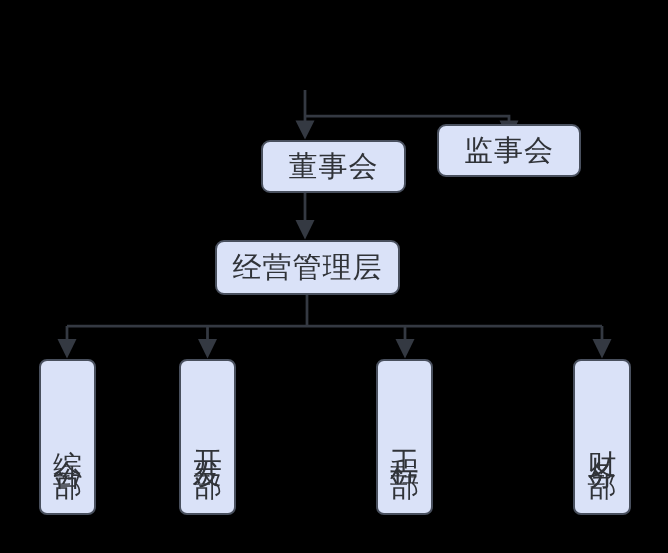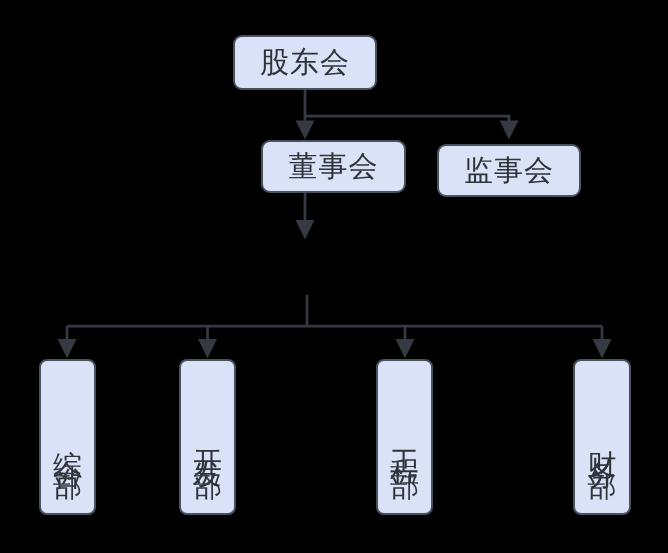--- a/index.html
+++ b/index.html
@@ -50,21 +50,21 @@
   .node.vnode .node-label {
     writing-mode: vertical-rl;
     text-orientation: upright;
     letter-spacing: 10px;
     margin-bottom: -10px;
     line-height: 1;
   }
   
   #node-shareholders   { left: 233px; top: 35px;  width: 144px; height: 55px; }
   #node-board          { left: 233px; top: 140px; width: 145px; height: 53px; margin-left: 28px; }
-  #node-supervisory    { left: 437px; top: 144px; width: 144px; height: 53px; }
+  #node-supervisory    { left: 437px; top: 124px; width: 144px; height: 53px; }
   #node-management     { left: 215px; top: 240px; width: 185px; height: 55px; }
   #node-dept-general   { left: 39px;  top: 359px; width: 57px;  height: 156px; }
   #node-dept-develop   { left: 179px; top: 359px; width: 57px;  height: 156px; }
   #node-dept-engineer  { left: 376px; top: 359px; width: 57px;  height: 156px; }
   #node-dept-finance   { left: 573px; top: 359px; width: 58px;  height: 156px; }
 </style>
 </head>
 <body style="background: rgb(0, 0, 0);">
 
 <div class="stage">
@@ -85,32 +85,32 @@
       <polygon points="295.5,120.5 314.5,120.5 305,139.5"></polygon>
       <polygon points="499.5,120.5 518.5,120.5 509,139.5"></polygon>
       <polygon points="295.5,220 314.5,220 305,239.5"></polygon>
       <polygon points="57.5,339 76.5,339 67,358.5"></polygon>
       <polygon points="198,339 217,339 207.5,358.5"></polygon>
       <polygon points="395.5,339 414.5,339 405,358.5"></polygon>
       <polygon points="592.5,339 611.5,339 602,358.5"></polygon>
     </g>
   </svg>
 
-  <div class="node hnode" id="node-shareholders">
-    <span class="node-label">股东会</span>
-  </div>
 
   <div class="node hnode" id="node-board">
     <span class="node-label">董事会</span>
   </div>
 
   <div class="node hnode" id="node-supervisory">
     <span class="node-label">监事会</span>
   </div>
 
+  <div class="node hnode" id="node-management">
+    <span class="node-label">经营管理层</span>
+  </div>
 
   <div class="node vnode" id="node-dept-general">
     <span class="node-label">综合部</span>
   </div>
 
   <div class="node vnode" id="node-dept-develop">
     <span class="node-label">开发部</span>
   </div>
 
   <div class="node vnode" id="node-dept-engineer">

